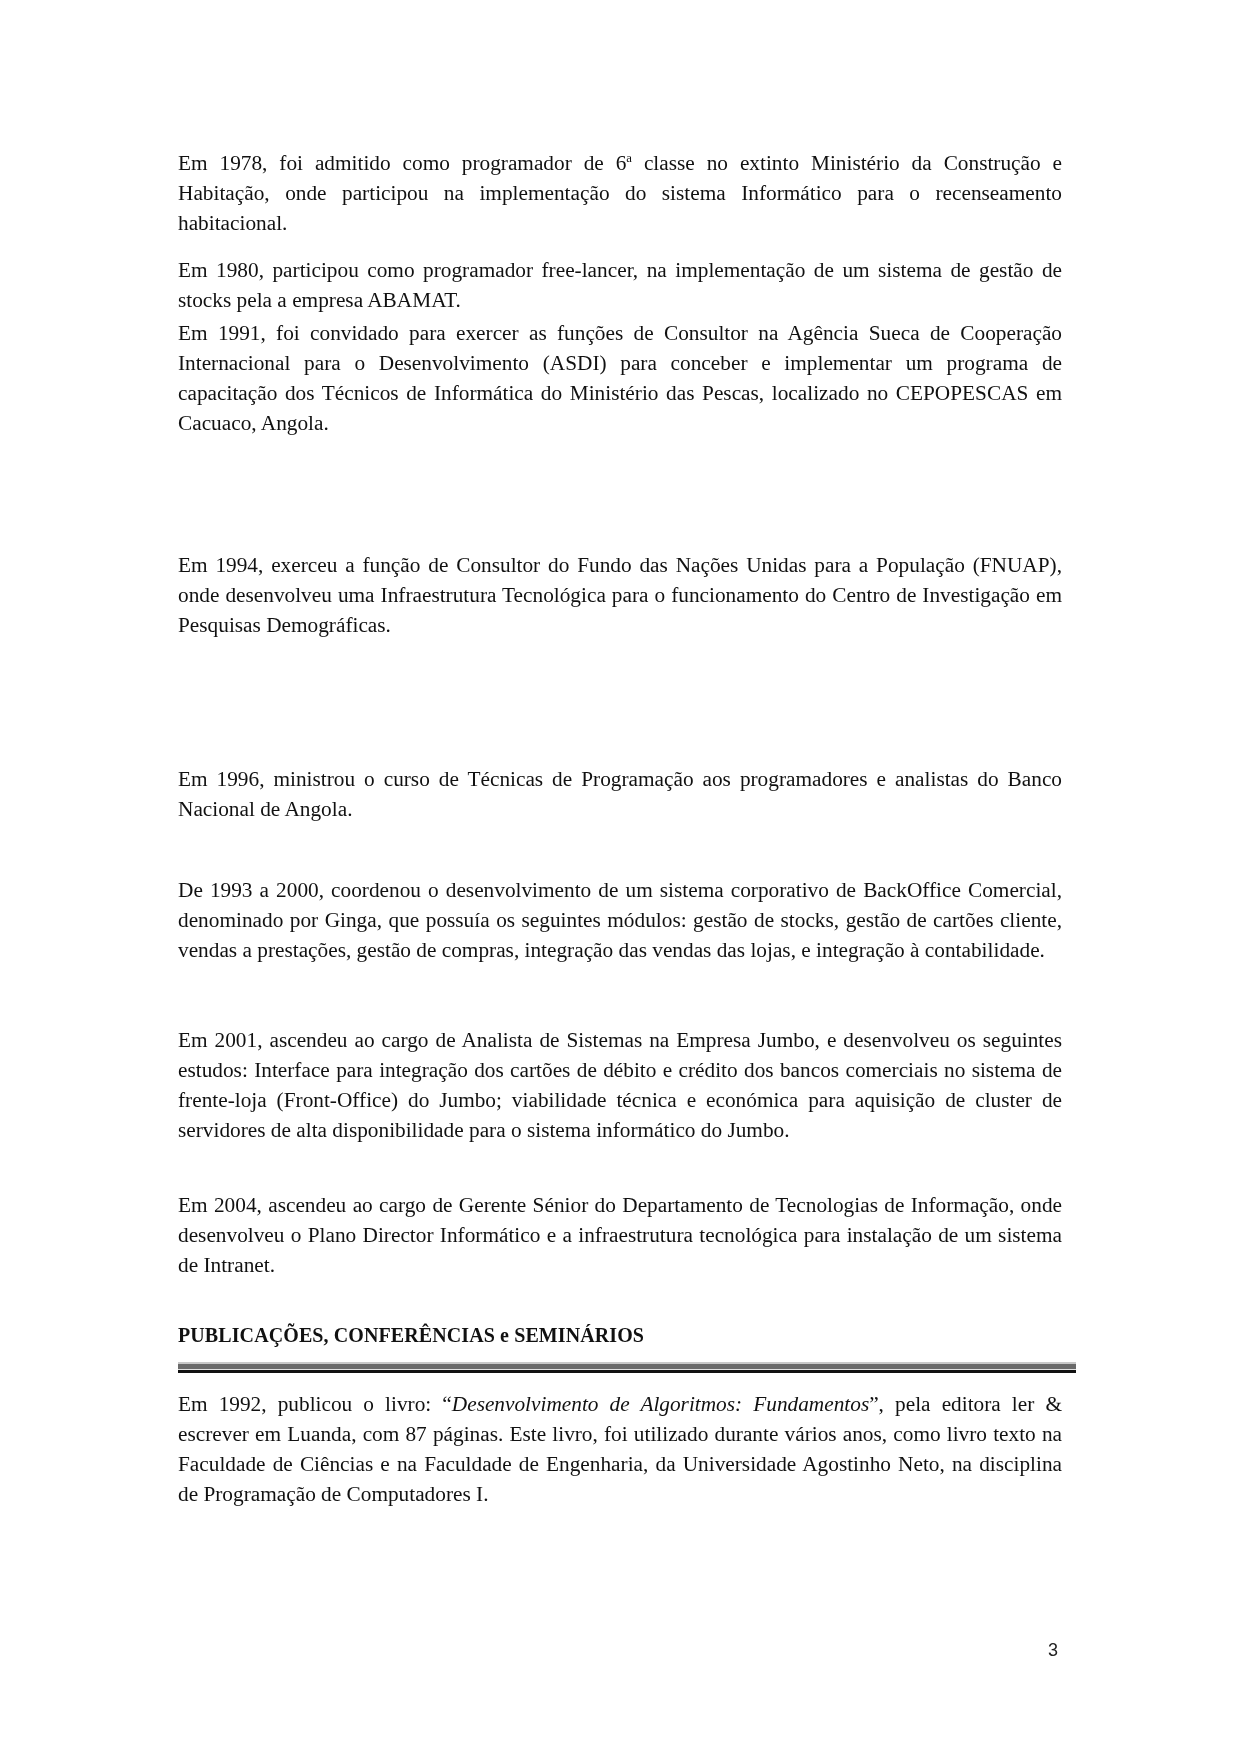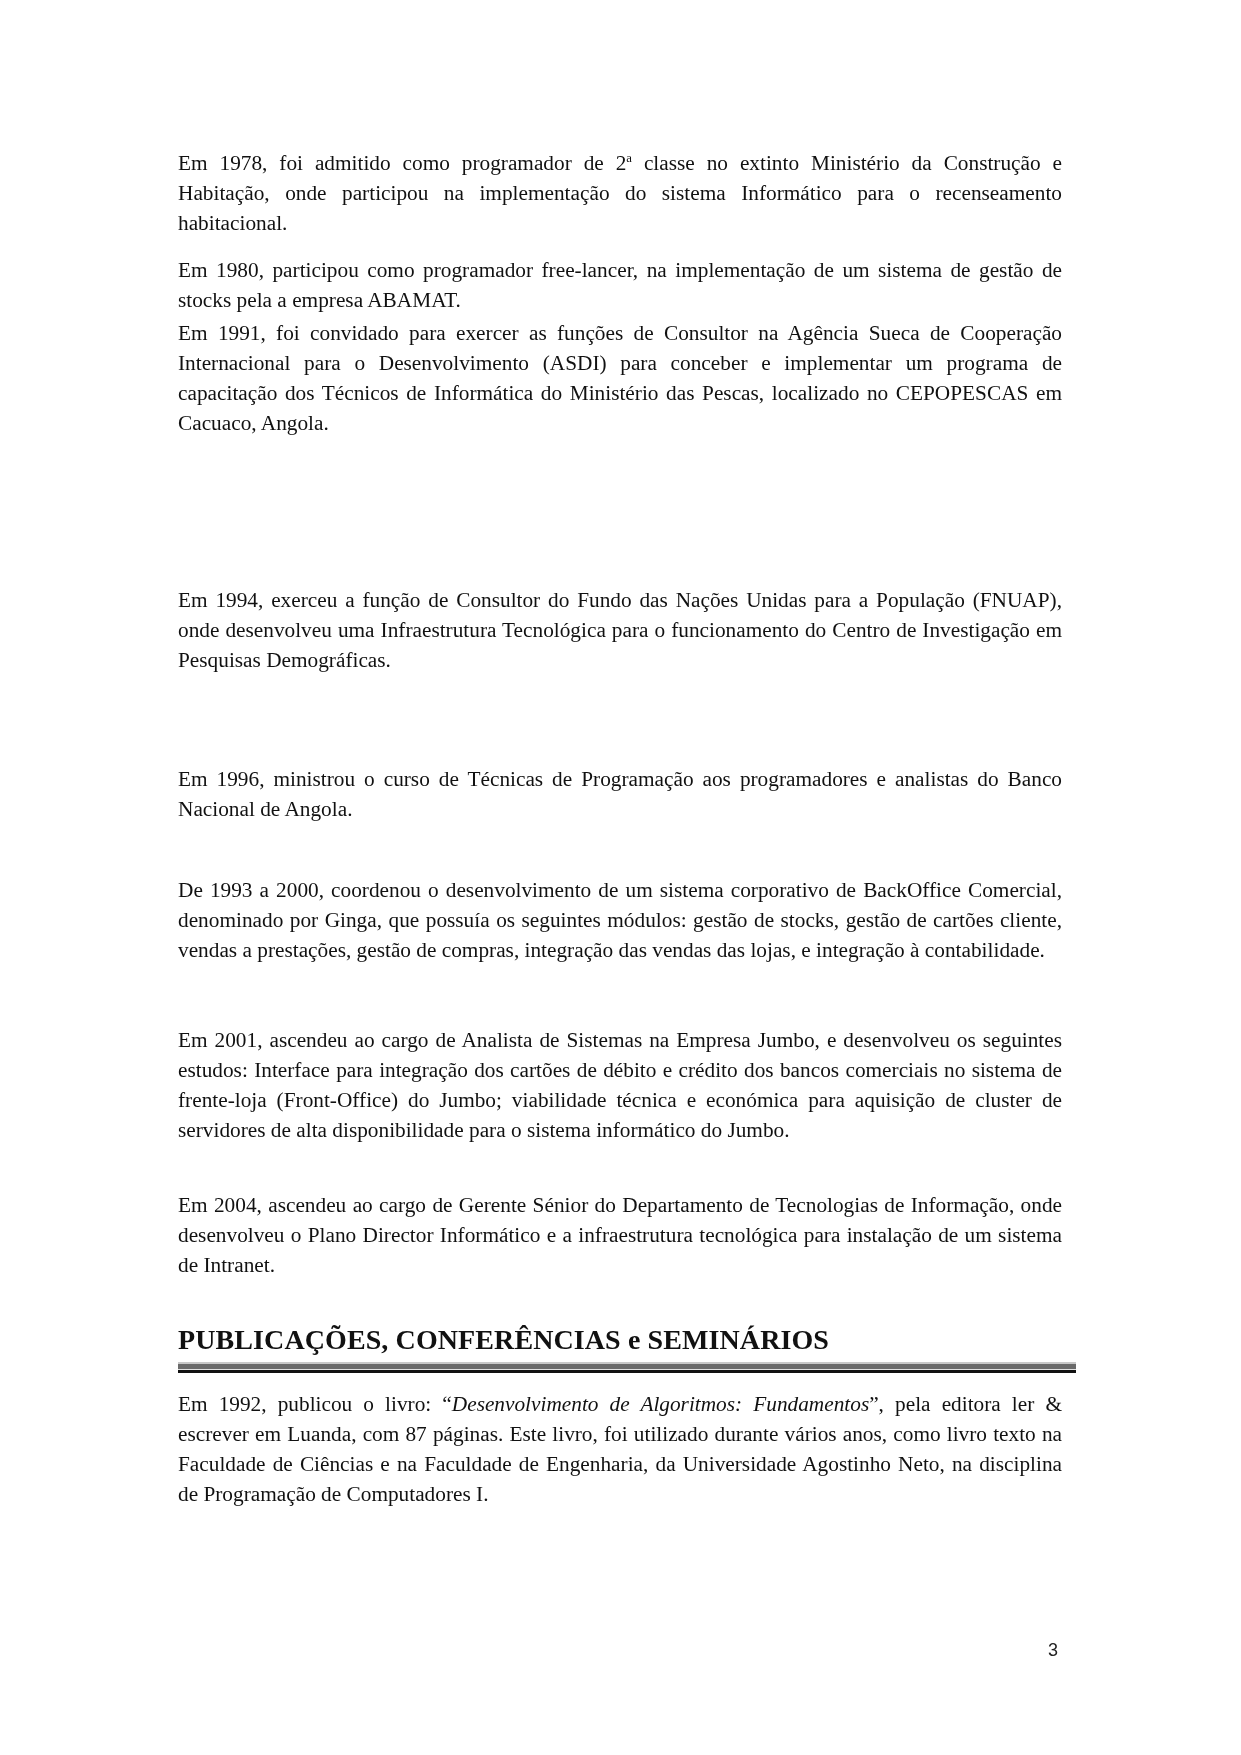--- a/index.html
+++ b/index.html
@@ -5,47 +5,47 @@
   html, body { margin: 0; padding: 0; background: #ffffff; }
   body { width: 1241px; height: 1755px; position: relative; overflow: hidden; }
   .page { position: absolute; left: 0; top: 0; width: 1241px; height: 1755px; background: #fff; }
   .para {
     position: absolute; left: 178px; width: 884px;
     font-family: "Liberation Serif", serif; font-size: 21.3px; line-height: 30px;
     color: #111; text-align: justify; margin: 0;
   }
   .heading {
     position: absolute; left: 178px; top: 1324px;
-    font-family: "Liberation Serif", serif; font-weight: bold; font-size: 28px;
+    font-family: "Liberation Serif", serif; font-weight: bold; font-size: 20px;
     color: #111; margin: 0; letter-spacing: 0.1px;
   }
   .bar { position: absolute; left: 178px; width: 898px; top: 1362px; height: 11px; }
   .bar .l1 { height: 2px; background: #c8c8c8; }
   .bar .l2 { height: 5px; background: #6a6a6a; }
   .bar .l3 { height: 1px; background: #e0e0e0; }
   .bar .l4 { height: 3px; background: #111; }
   .pagenum {
     position: absolute; left: 1048px; top: 1640px;
     font-family: "Liberation Sans", sans-serif; font-size: 18px; color: #222;
   }
   sup { font-size: 0.6em; line-height: 0; }
 </style>
 </head>
 <body>
 
 <div class="page">
 
-  <p class="para" style="top:148px"><span>Em 1978, foi admitido como programador de 2</span><sup>a</sup><span> classe no extinto Ministério da Construção e Habitação, onde participou na implementação do sistema Informático para o recenseamento habitacional.</span></p>
+  <p class="para" style="top:148px"><span>Em 1978, foi admitido como programador de 6</span><sup>a</sup><span> classe no extinto Ministério da Construção e Habitação, onde participou na implementação do sistema Informático para o recenseamento habitacional.</span></p>
 
   <p class="para" style="top:255px">Em 1980, participou como programador free-lancer, na implementação de um sistema de gestão de stocks pela a empresa ABAMAT.</p>
 
   <p class="para" style="top:318px">Em 1991, foi convidado para exercer as funções de Consultor na Agência Sueca de Cooperação Internacional para o Desenvolvimento (ASDI) para conceber e implementar um programa de capacitação dos Técnicos de Informática do Ministério das Pescas, localizado no CEPOPESCAS em Cacuaco, Angola.</p>
 
 
-  <p class="para" style="top:585px">Em 1994, exerceu a função de Consultor do Fundo das Nações Unidas para a População (FNUAP), onde desenvolveu uma Infraestrutura Tecnológica para o funcionamento do Centro de Investigação em Pesquisas Demográficas.</p>
+  <p class="para" style="top:550px">Em 1994, exerceu a função de Consultor do Fundo das Nações Unidas para a População (FNUAP), onde desenvolveu uma Infraestrutura Tecnológica para o funcionamento do Centro de Investigação em Pesquisas Demográficas.</p>
 
 
   <p class="para" style="top:764px">Em 1996, ministrou o curso de Técnicas de Programação aos programadores e analistas do Banco Nacional de Angola.</p>
 
   <p class="para" style="top:875px">De 1993 a 2000, coordenou o desenvolvimento de um sistema corporativo de BackOffice Comercial, denominado por Ginga, que possuía os seguintes módulos: gestão de stocks, gestão de cartões cliente, vendas a prestações, gestão de compras, integração das vendas das lojas, e integração à contabilidade.</p>
 
   <p class="para" style="top:1025px">Em 2001, ascendeu ao cargo de Analista de Sistemas na Empresa Jumbo, e desenvolveu os seguintes estudos: Interface para integração dos cartões de débito e crédito dos bancos comerciais no sistema de frente-loja (Front-Office) do Jumbo; viabilidade técnica e económica para aquisição de cluster de servidores de alta disponibilidade para o sistema informático do Jumbo.</p>
 
   <p class="para" style="top:1190px">Em 2004, ascendeu ao cargo de Gerente Sénior do Departamento de Tecnologias de Informação, onde desenvolveu o Plano Director Informático e a infraestrutura tecnológica para instalação de um sistema de Intranet.</p>
 

